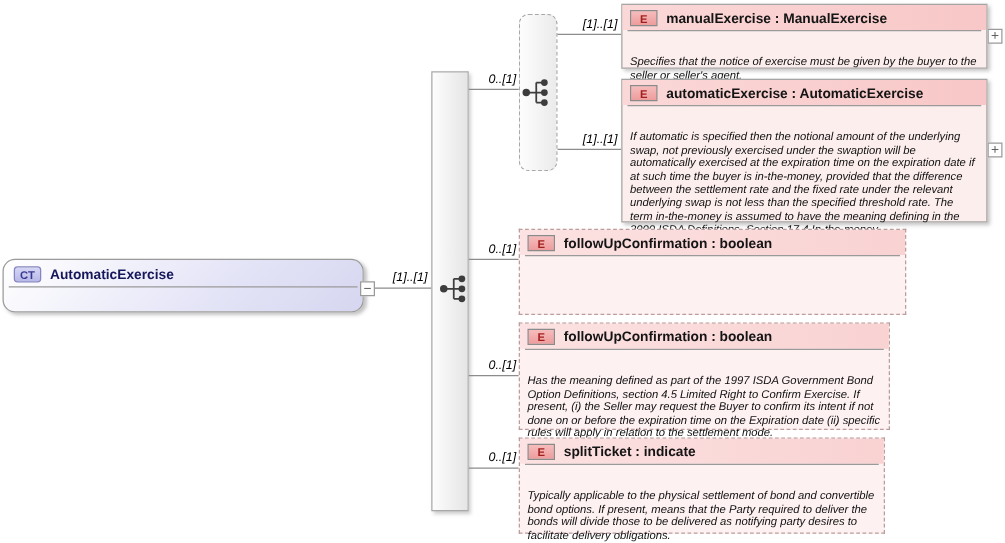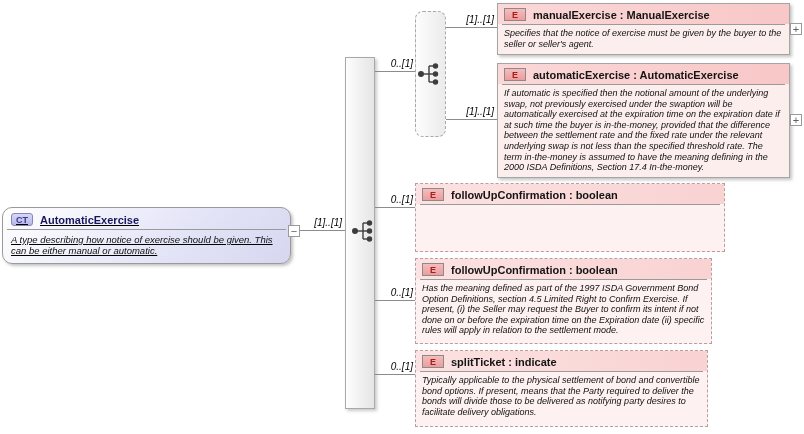--- a/index.html
+++ b/index.html
@@ -16,21 +16,21 @@
 
   
   .el-box{border:1px solid #a5a5a5;background:#fdeeee;}
   .el-box.dashed{border:1px dashed #bb9d9d;background:#fdf1f1;box-shadow:none;}
   .el-header{display:flex;align-items:center;gap:7px;padding:4px 6px 3px;
              background:linear-gradient(90deg,#fbd8d8,#f8c7c7);}
   .el-box.dashed .el-header{background:linear-gradient(90deg,#fce2e2,#f9d2d2);}
   .ct-header{display:flex;align-items:center;gap:7px;padding:5px 8px 3px;background:transparent;}
   .el-title{font-size:11px;font-weight:bold;color:#141414;}
   .el-sep{height:1px;background:#9a9a9a;margin:0 4px;}
-  .el-desc{font-style:italic;font-size:9px;line-height:1.18;color:#101010;padding:3px 6px 4px;}
+  .el-desc{font-style:italic;font-size:9px;line-height:1.18;color:#101010;padding:19px 6px 4px;}
   .ct-desc{font-style:italic;font-size:9.5px;line-height:1.2;color:#101010;padding:4px 8px 5px;}
 
   
   .badge{flex:0 0 auto;width:22px;height:13px;display:flex;align-items:center;justify-content:center;
          font-size:9px;font-weight:bold;border:1px solid #8a8a8a;box-sizing:border-box;}
   .badge-e{background:linear-gradient(180deg,#f6bcbc,#ee9c9c);color:#a32020;}
   .badge-ct{background:linear-gradient(180deg,#d6d6f5,#b8b8ea);color:#39398e;
             border-radius:3px;border-color:#8585c0;}
 
   
@@ -51,27 +51,26 @@
   
   .toggle{position:absolute;width:12px;height:12px;box-sizing:border-box;border:1px solid #9a9a9a;
           background:#fefefe;color:#606060;font-size:11px;line-height:10px;text-align:center;
           font-weight:normal;cursor:pointer;}
 </style>
 </head>
 <body>
 
 <div class="canvas">
 
-  <div class="box ct-box" style="left:2px;top:207px;width:289px;height:57px;text-decoration:underline;">
+  <div class="box ct-box" style="left:2px;top:207px;width:289px;height:43px;">
     <div class="ct-header">
       <span class="badge badge-ct">CT</span>
       <span class="ct-title">AutomaticExercise</span>
     </div>
     <div class="el-sep"></div>
-    <div class="ct-desc">A type describing how notice of exercise should be given. This can be either manual or automatic.</div>
   </div>
 
   <div class="toggle" style="left:288px;top:225px;">−</div>
 
   <div class="hline" style="left:300px;top:230px;width:45px;"></div>
   <div class="card" style="left:296px;top:217px;width:46px;">[1]..[1]</div>
 
   <div class="seq-bar"></div>
   <svg class="compositor" style="left:351px;top:218px;" viewBox="0 0 26 26">
     <g stroke="#3d3d3d" stroke-width="1.4" fill="#3d3d3d">

